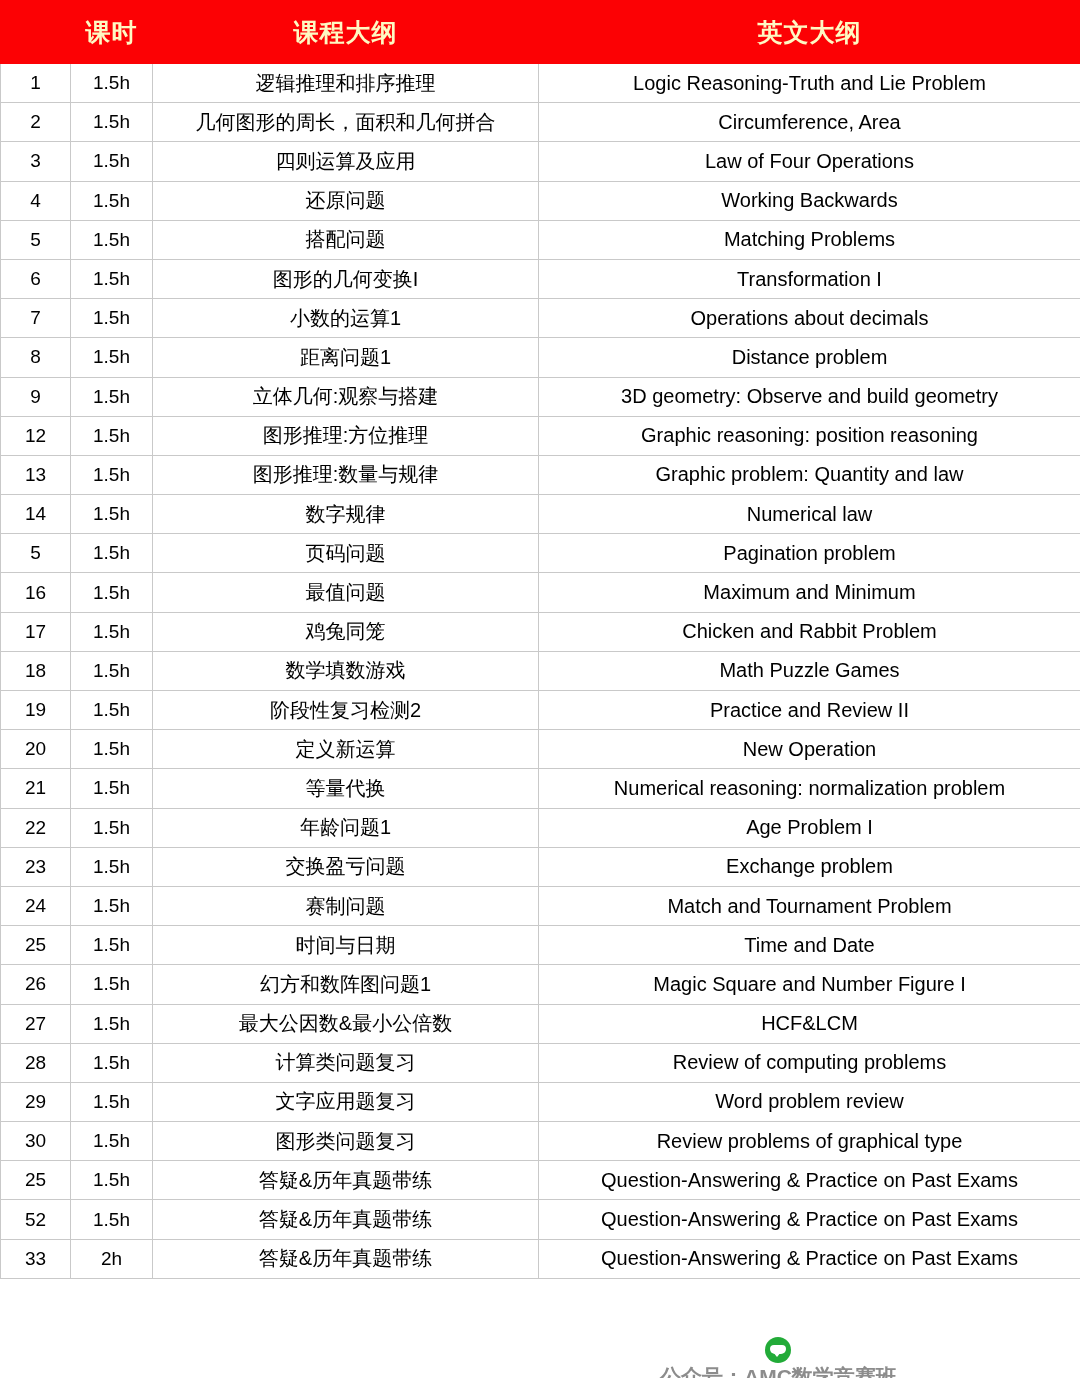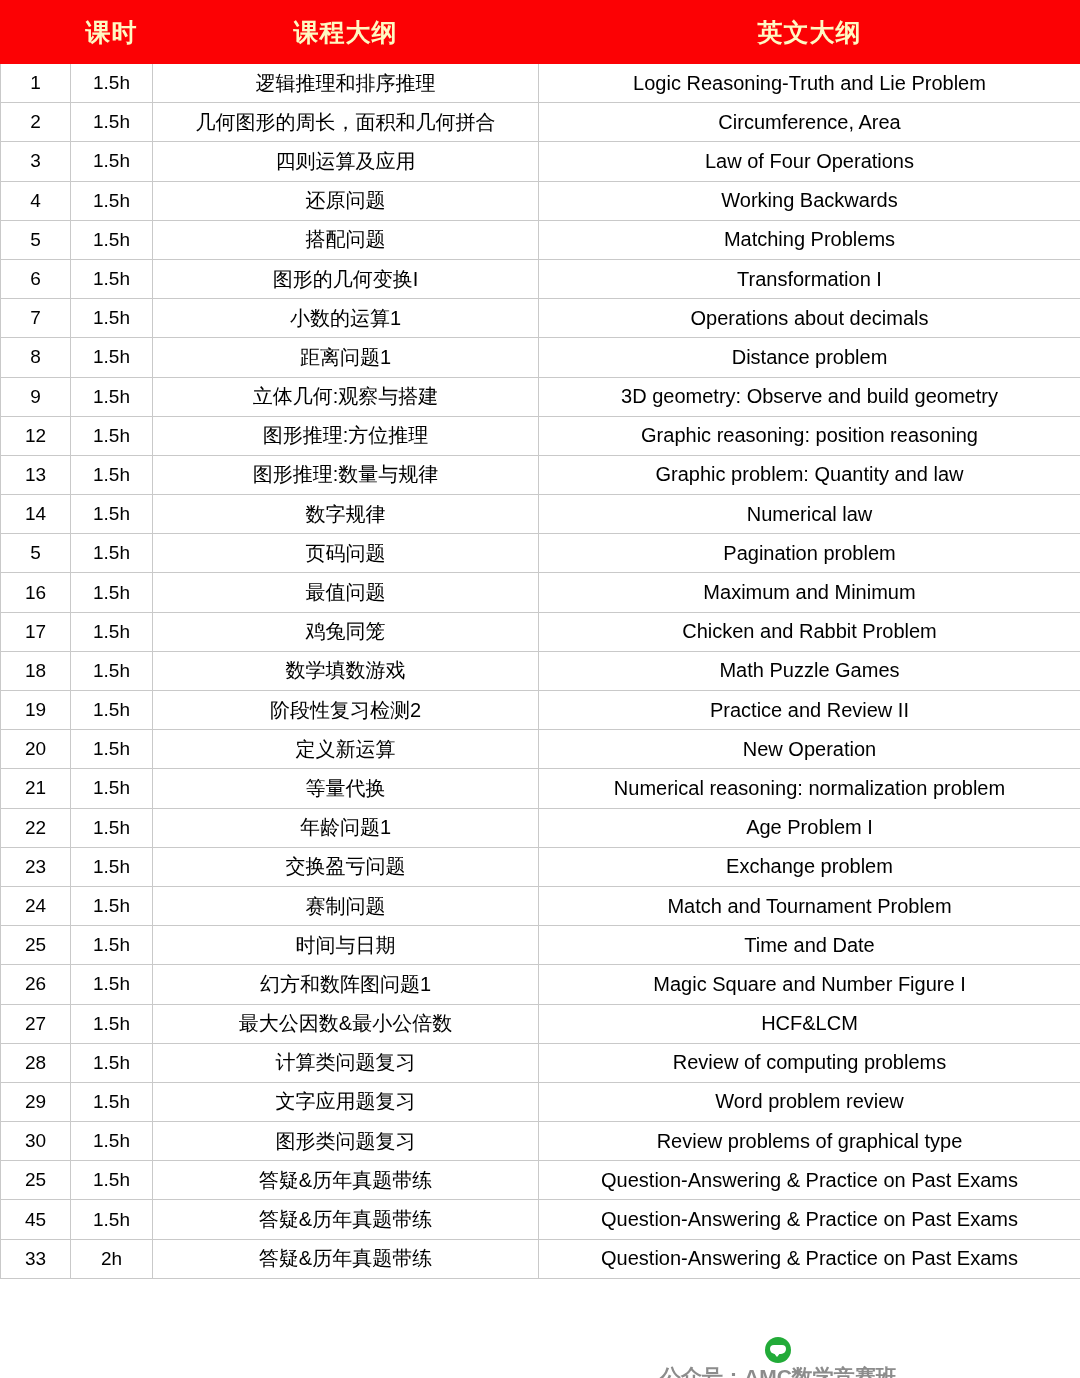--- a/index.html
+++ b/index.html
@@ -281,21 +281,21 @@
       <td class="cn">图形类问题复习</td>
       <td class="en">Review problems of graphical type</td>
     </tr>
     <tr>
       <td class="num">25</td>
       <td class="hours">1.5h</td>
       <td class="cn">答疑&amp;历年真题带练</td>
       <td class="en">Question-Answering &amp; Practice on Past Exams</td>
     </tr>
     <tr>
-      <td class="num">45</td>
+      <td class="num">52</td>
       <td class="hours">1.5h</td>
       <td class="cn">答疑&amp;历年真题带练</td>
       <td class="en">Question-Answering &amp; Practice on Past Exams</td>
     </tr>
     <tr>
       <td class="num">33</td>
       <td class="hours">2h</td>
       <td class="cn">答疑&amp;历年真题带练</td>
       <td class="en">Question-Answering &amp; Practice on Past Exams</td>
     </tr>

